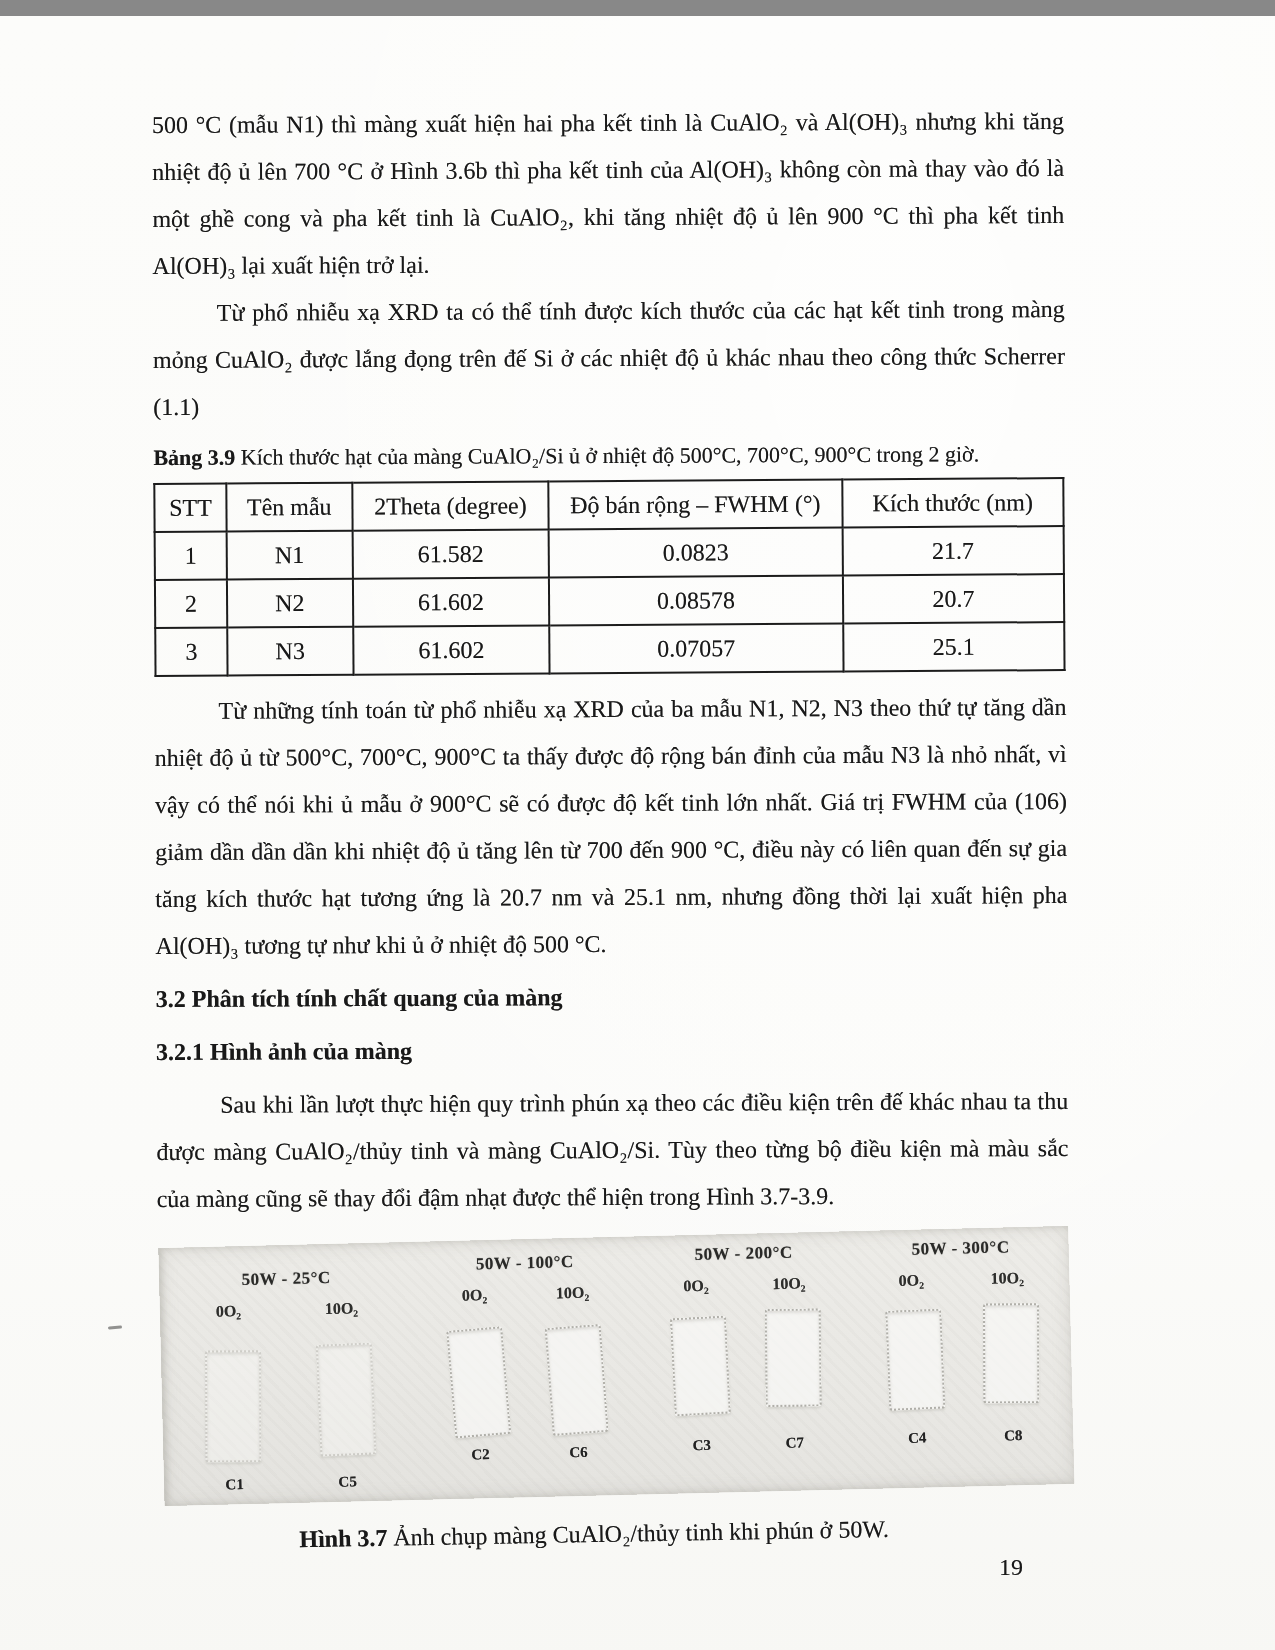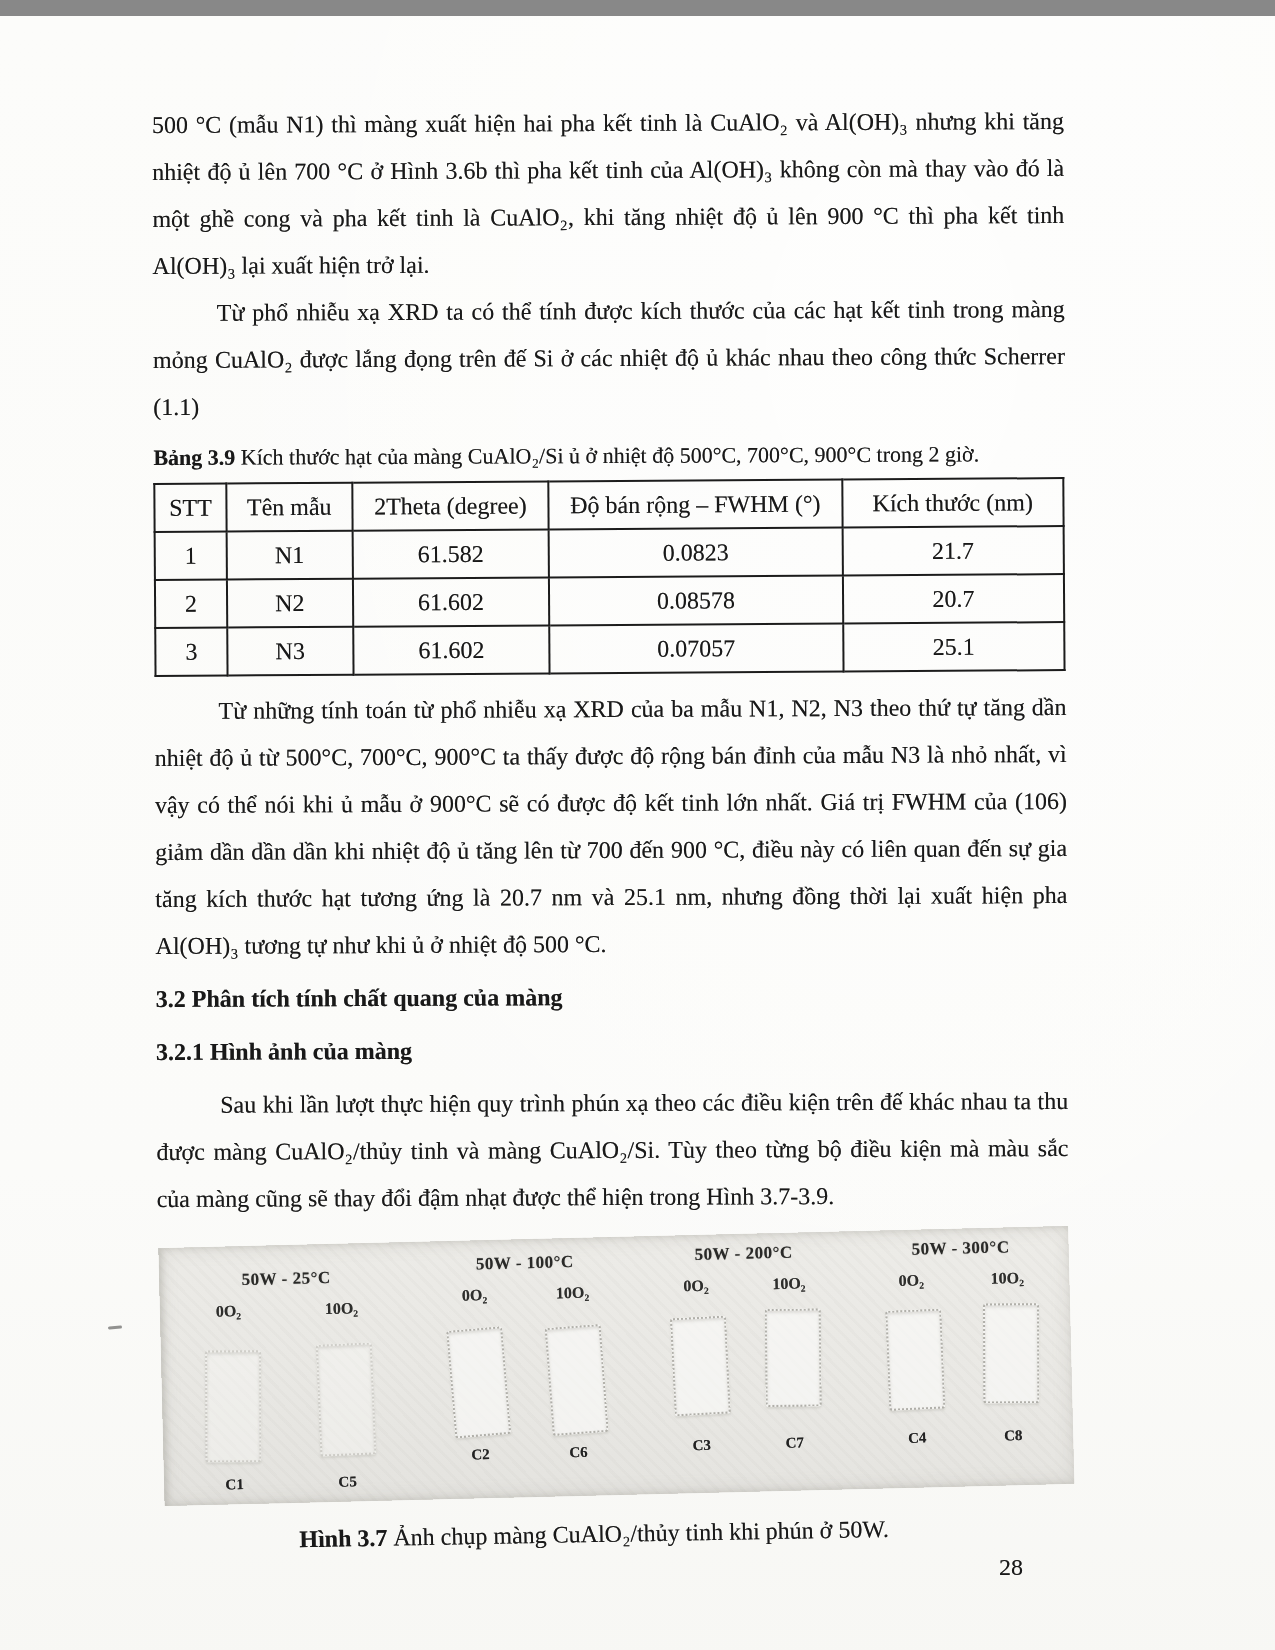--- a/index.html
+++ b/index.html
@@ -269,16 +269,16 @@
           <span>C8</span>
         </div>
       </div>
 
     </div>
 
     <p class="fig-caption"><span class="bold">Hình 3.7</span><span> Ảnh chụp màng CuAlO₂/thủy tinh khi phún ở 50W.</span></p>
 
   </div>
 
-  <div class="page-number">28</div>
+  <div class="page-number">19</div>
   <div class="smudge-dash"></div>
   <div class="smudge-bottom"></div>
 </div>
 
 </body></html>

